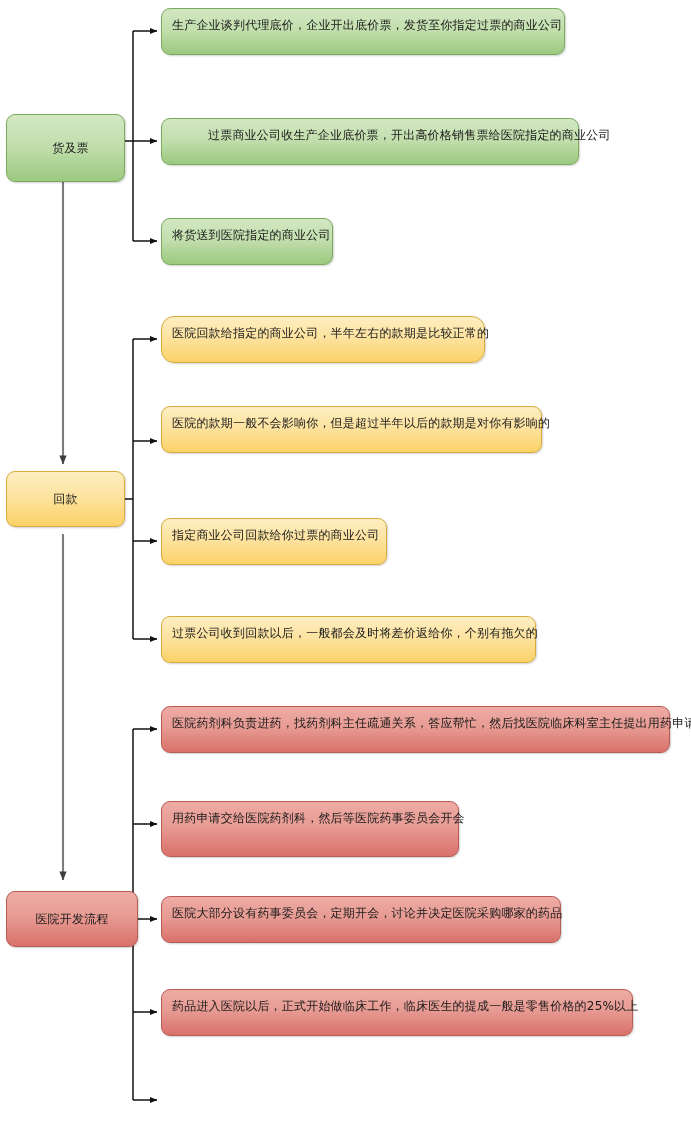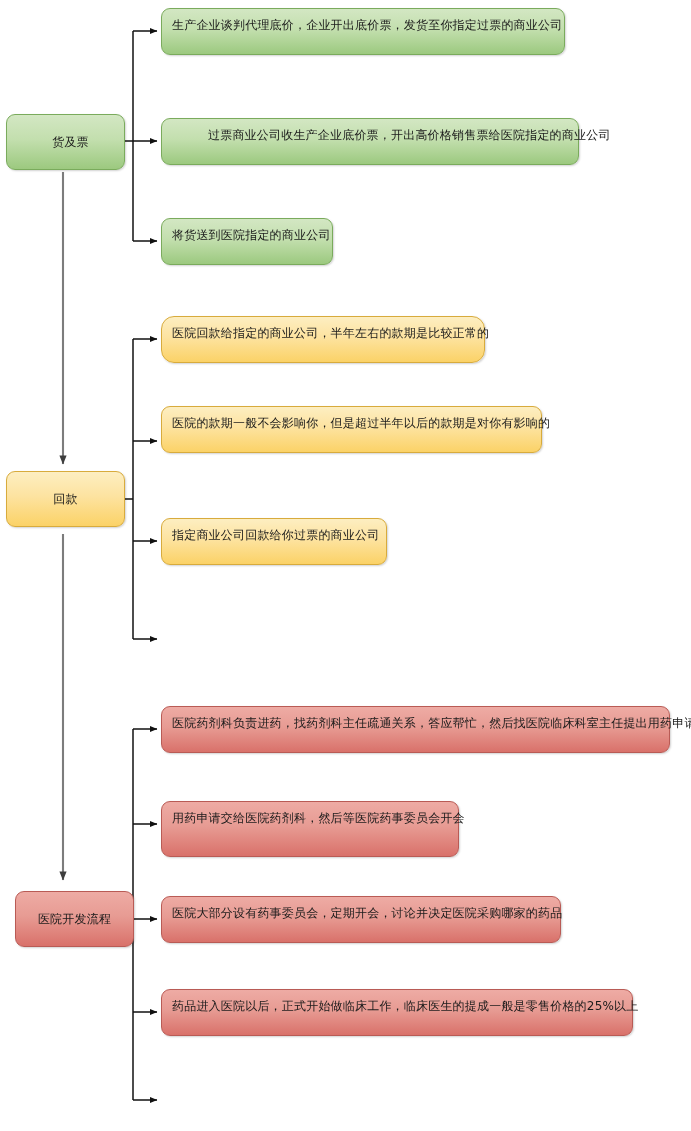--- a/index.html
+++ b/index.html
@@ -116,21 +116,21 @@
       <path d="M125,919 L133,919"></path>
       <path d="M133,729 L133,1100"></path>
       <path d="M133,729 L157,729" marker-end="url(#arrow)"></path>
       <path d="M133,824 L157,824" marker-end="url(#arrow)"></path>
       <path d="M133,919 L157,919" marker-end="url(#arrow)"></path>
       <path d="M133,1012 L157,1012" marker-end="url(#arrow)"></path>
       <path d="M133,1100 L157,1100" marker-end="url(#arrow)"></path>
     </g>
   </svg>
 
-  <div class="node root g-green" style="left:6px; top:114px; width:119px; height:56px;padding-left:16px;">
+  <div class="node root g-green" style="left:6px; top:114px; width:119px; height:68px;padding-left:16px;">
     <span class="label">货及票</span>
   </div>
 
   <div class="node leaf g-green" style="left:161px; top:8px; width:404px; height:47px;">
     <span class="label">生产企业谈判代理底价，企业开出底价票，发货至你指定过票的商业公司</span>
   </div>
 
   <div class="node leaf g-green" style="left:161px; top:118px; width:418px; height:47px;padding-left:46px;">
     <span class="label">过票商业公司收生产企业底价票，开出高价格销售票给医院指定的商业公司</span>
   </div>
@@ -148,22 +148,25 @@
   </div>
 
   <div class="node leaf g-yellow" style="left:161px; top:406px; width:381px; height:47px;">
     <span class="label">医院的款期一般不会影响你，但是超过半年以后的款期是对你有影响的</span>
   </div>
 
   <div class="node leaf g-yellow" style="left:161px; top:518px; width:226px; height:47px;">
     <span class="label">指定商业公司回款给你过票的商业公司</span>
   </div>
 
+  <div class="node leaf g-yellow" style="left:161px; top:616px; width:375px; height:47px;">
+    <span class="label">过票公司收到回款以后，一般都会及时将差价返给你，个别有拖欠的</span>
+  </div>
 
-  <div class="node root g-red" style="left:6px; top:891px; width:119px; height:56px;margin-left:9px;">
+  <div class="node root g-red" style="left:6px; top:891px; width:132px; height:56px;">
     <span class="label">医院开发流程</span>
   </div>
 
   <div class="node leaf g-red" style="left:161px; top:706px; width:509px; height:47px;">
     <span class="label">医院药剂科负责进药，找药剂科主任疏通关系，答应帮忙，然后找医院临床科室主任提出用药申请</span>
   </div>
 
   <div class="node leaf g-red" style="left:161px; top:801px; width:298px; height:56px;">
     <span class="label">用药申请交给医院药剂科，然后等医院药事委员会开会</span>
   </div>

